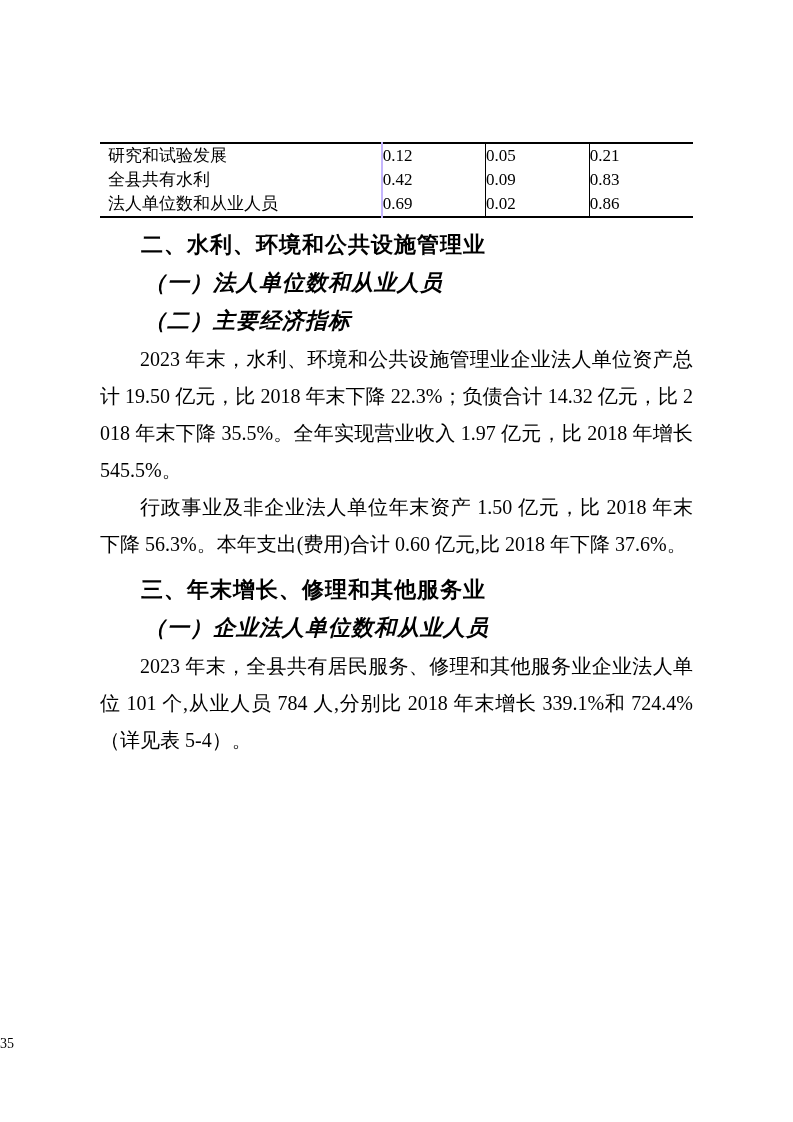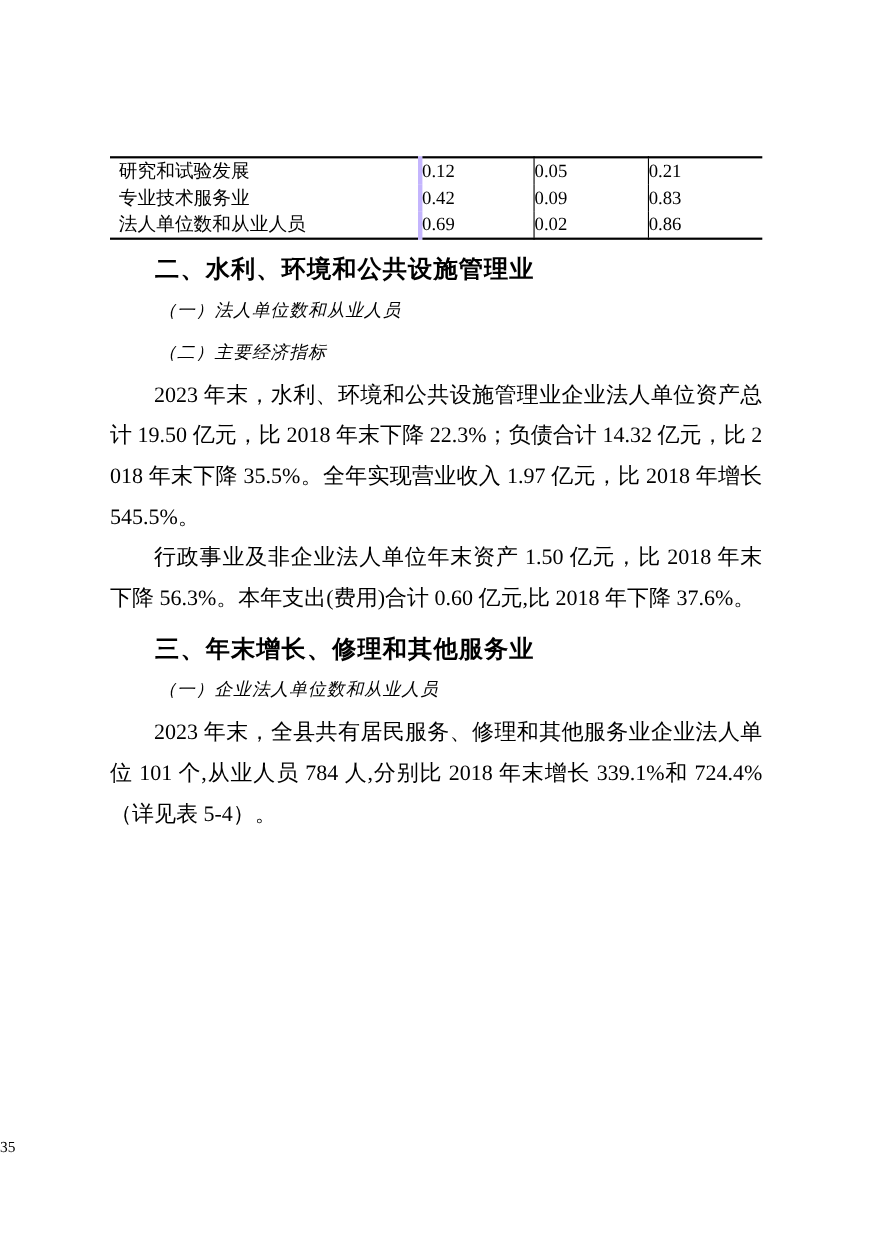--- a/index.html
+++ b/index.html
@@ -34,21 +34,21 @@
   table.stats td {
     height: 24px;
     padding: 0;
     line-height: 24px;
     vertical-align: middle;
   }
   table.stats td.label {
     width: 47.5%;
     padding-left: 8px;
     text-align: left;
-    border-right: 4px solid #c4b5fd;
+    border-right: 2px solid #c4b5fd;
   }
   table.stats td.num {
     width: 17.5%;
     text-align: left;
     border-right: 1px solid #000;
   }
   table.stats td.num:last-child { border-right: none; }
   
   .h-major {
     margin: 11px 0 0 0;
@@ -56,23 +56,23 @@
     font-family: "Liberation Sans", "DejaVu Sans", sans-serif;
     font-weight: 700;
     font-size: 22px;
     line-height: 32px;
     letter-spacing: 1px;
   }
   .h-sub {
     margin: 6px 0 4px 0;
     padding-left: 44px;
     font-family: "Liberation Serif", "DejaVu Serif", serif;
-    font-weight: 400;
+    font-weight: 700;
     font-style: italic;
-    font-size: 16px;
+    font-size: 22px;
     line-height: 32px;
     letter-spacing: 1px;
   }
   
   p.body-para {
     margin: 0;
     font-size: 20px;
     line-height: 37px;
     text-align: justify;
     text-indent: 2em;
@@ -96,21 +96,21 @@
 
     <table class="stats">
       <tbody>
         <tr>
           <td class="label">研究和试验发展</td>
           <td class="num">0.12</td>
           <td class="num">0.05</td>
           <td class="num">0.21</td>
         </tr>
         <tr>
-          <td class="label">专业技术服务业</td>
+          <td class="label">全县共有水利</td>
           <td class="num">0.42</td>
           <td class="num">0.09</td>
           <td class="num">0.83</td>
         </tr>
         <tr>
           <td class="label">法人单位数和从业人员</td>
           <td class="num">0.69</td>
           <td class="num">0.02</td>
           <td class="num">0.86</td>
         </tr>

